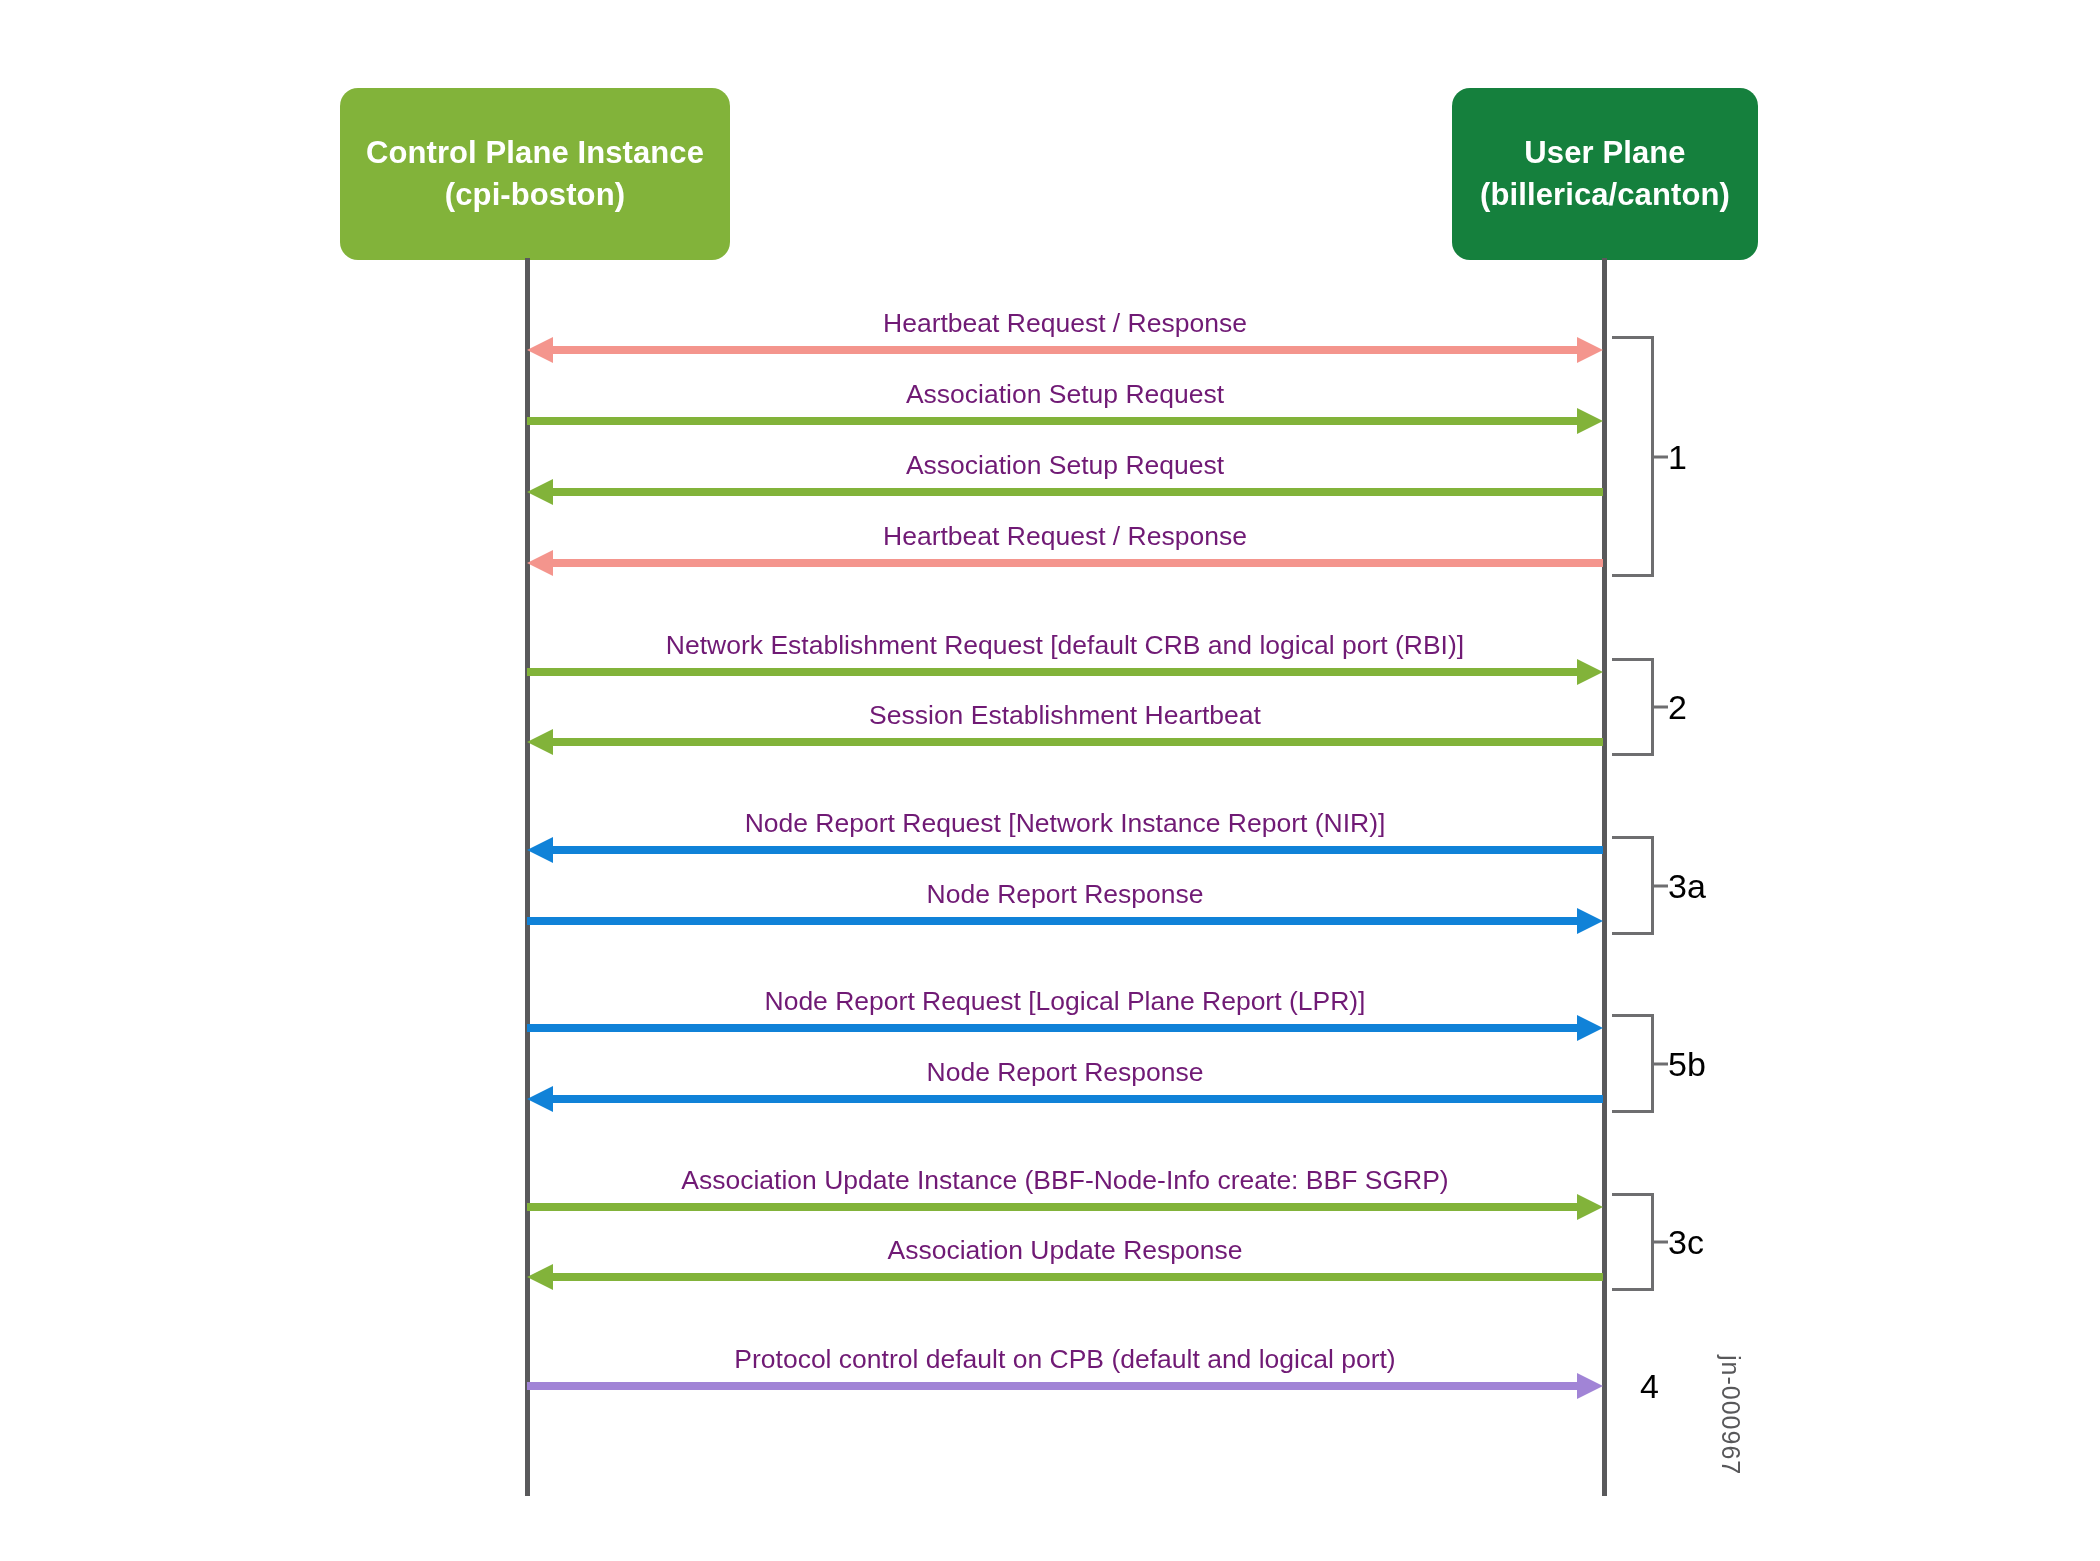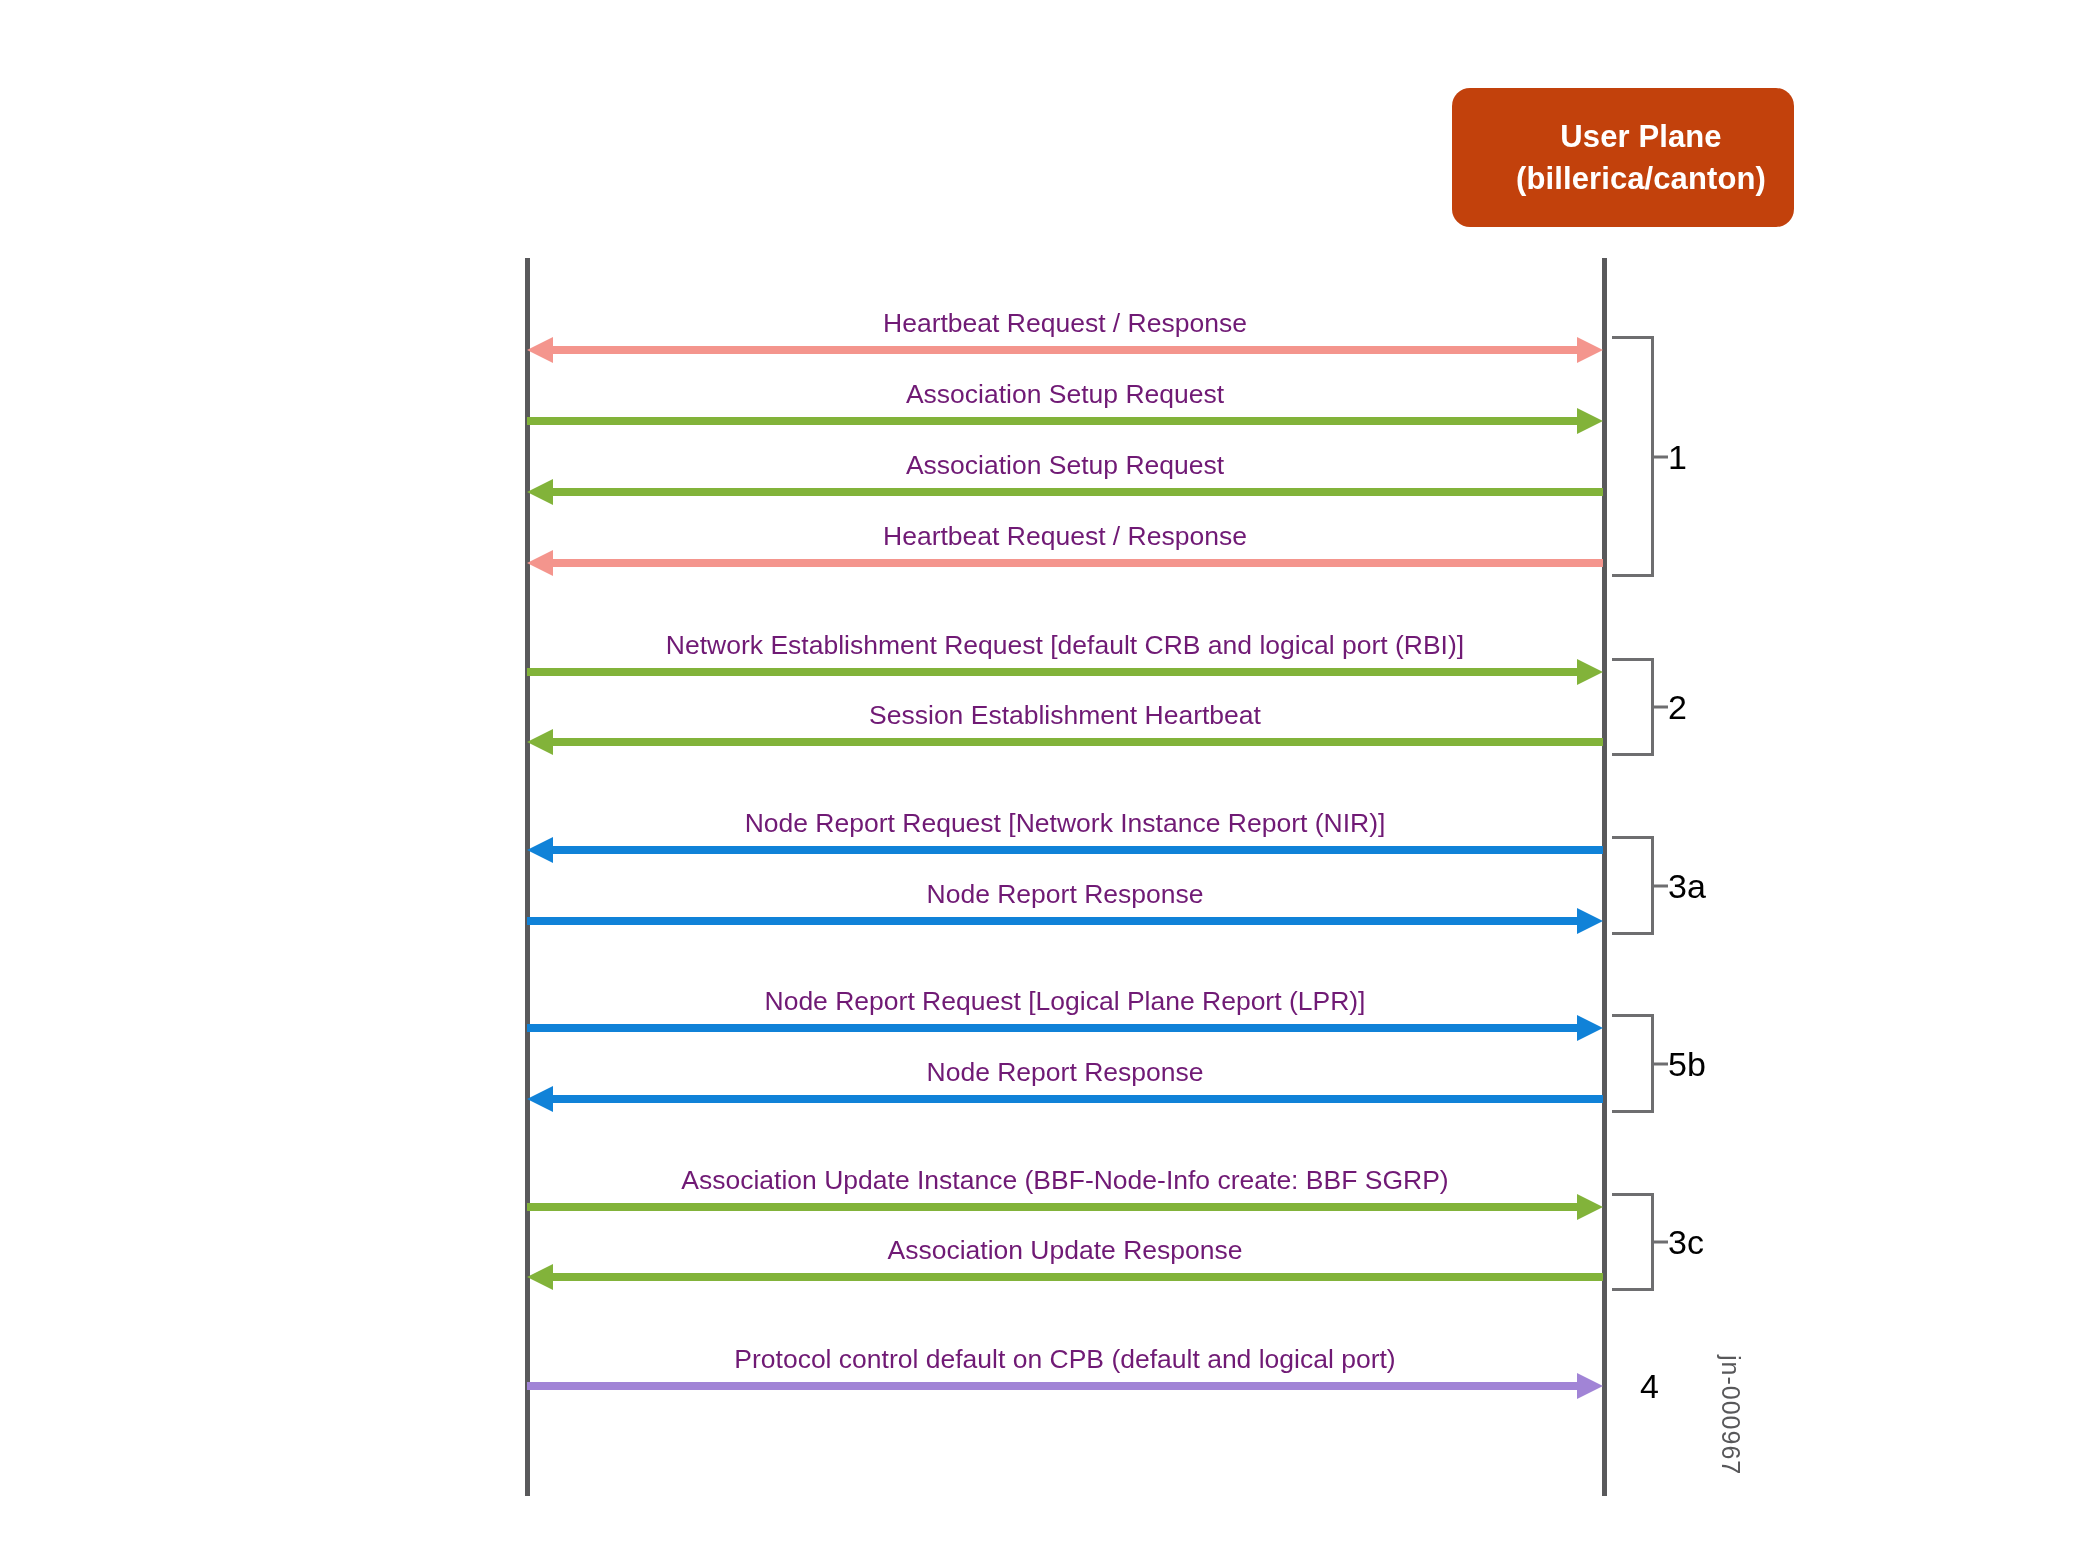--- a/index.html
+++ b/index.html
@@ -9,21 +9,21 @@
   #canvas{position:absolute;left:0;top:0;width:2100px;height:1561px;}
 
   
   .actor-box{
     position:absolute;border-radius:18px;color:#ffffff;
     display:flex;align-items:center;justify-content:center;
     text-align:center;font-weight:bold;font-size:31px;line-height:1.35;
     letter-spacing:.1px;
   }
   #cp-box{left:340px;top:88px;width:390px;height:172px;background:#82B33A;}
-  #up-box{left:1452px;top:88px;width:306px;height:139px;background:#c2410c;padding-left:36px;}
+  #up-box{left:1452px;top:88px;width:306px;height:172px;background:#15803d;}
   .actor-line{display:block;}
 
   
   .lifeline{position:absolute;width:5px;background:#59595B;top:258px;height:1238px;}
   #lifeline-cp{left:525px;}
   #lifeline-up{left:1602px;}
 
   
   .msg{position:absolute;left:527px;width:1076px;height:0;}
   .msg-label{
@@ -58,20 +58,26 @@
     font-size:25px;color:#58585A;white-space:nowrap;
     transform-origin:left top;transform:rotate(90deg);
     letter-spacing:1px;
   }
 </style>
 </head>
 <body>
 
 <div id="canvas">
 
+  <div class="actor-box" id="cp-box">
+    <div>
+      <span class="actor-line">Control Plane Instance</span>
+      <span class="actor-line">(cpi-boston)</span>
+    </div>
+  </div>
 
   <div class="actor-box" id="up-box">
     <div>
       <span class="actor-line">User Plane</span>
       <span class="actor-line">(billerica/canton)</span>
     </div>
   </div>
 
   <div class="lifeline" id="lifeline-cp"></div>
   <div class="lifeline" id="lifeline-up"></div>

